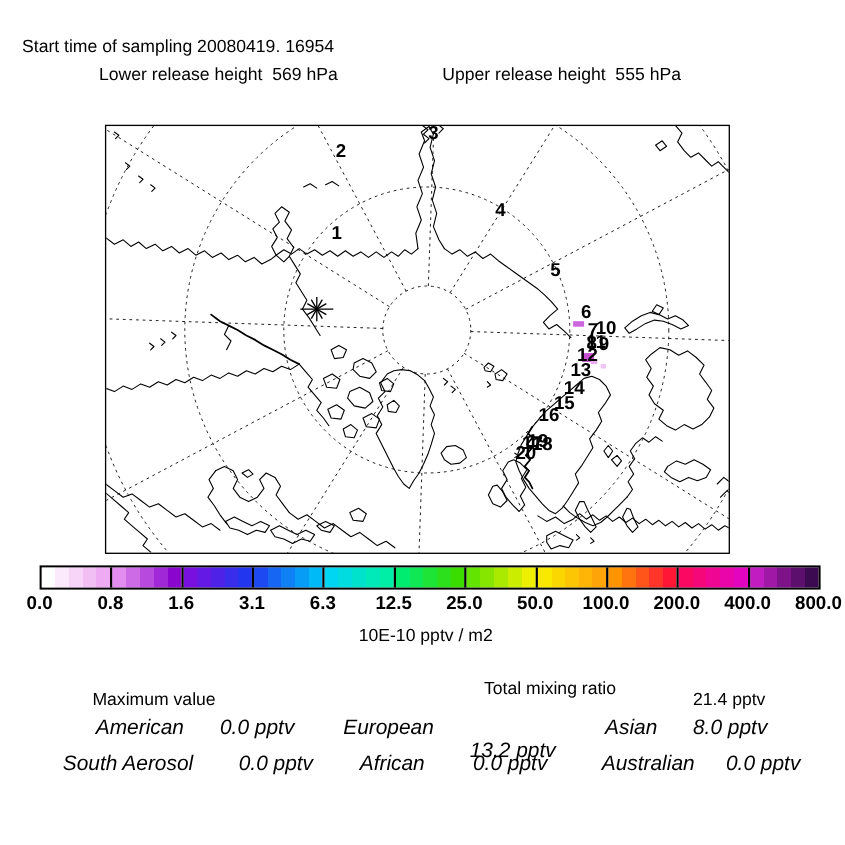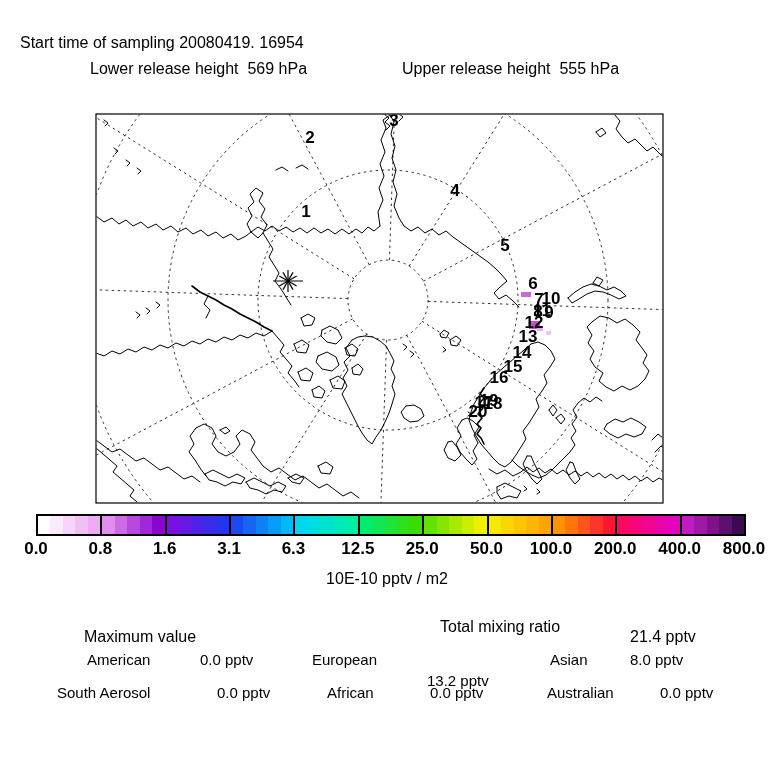--- a/index.html
+++ b/index.html
@@ -3,21 +3,21 @@
 <meta charset="utf-8">
 <style>
   html,body{margin:0;padding:0;background:#fff;}
   .page{position:relative;width:768px;height:768px;background:#ffffff;overflow:hidden;
         font-family:"Liberation Sans","DejaVu Sans",sans-serif;color:#000;}
   .t{position:absolute;white-space:pre;}
   .title{font-size:17px;font-weight:bold;}
   .hline{font-size:16px;}
   .unit{font-size:16px;transform:translateX(-50%);}
   .srow1{font-size:16px;}
-  .srow{font-size:15px;}
+  .srow{font-size:19px;font-style:italic;}
   #mapsvg{position:absolute;left:0;top:0;}
   .coast{fill:none;stroke:#000;stroke-width:1;stroke-linejoin:round;stroke-linecap:round;}
   .coast2{fill:none;stroke:#000;stroke-width:1.6;stroke-linejoin:round;stroke-linecap:round;}
   .grat{fill:none;stroke:#000;stroke-width:0.8;stroke-dasharray:2.5,3.5;}
   .frame{fill:none;stroke:#000;stroke-width:1.2;}
   .trajnum{font-family:"Liberation Sans",sans-serif;font-size:17px;font-weight:bold;text-anchor:middle;}
   #colorbar{position:absolute;left:36px;top:514px;width:706px;height:18px;
             border:2px solid #000;display:flex;}
   .cbseg{height:100%;border-left:2px solid #000;flex:1 1 0;}
   .cbseg:first-child{border-left:none;}

